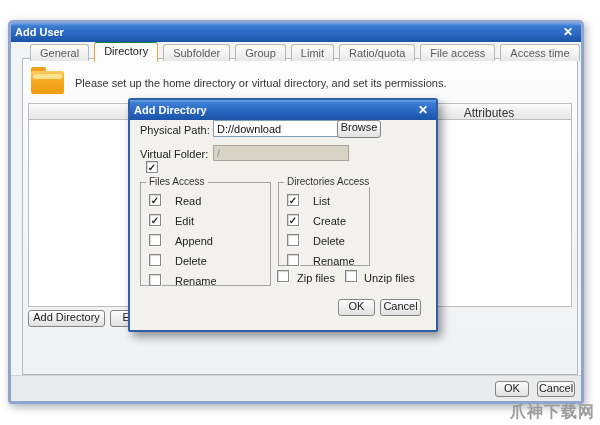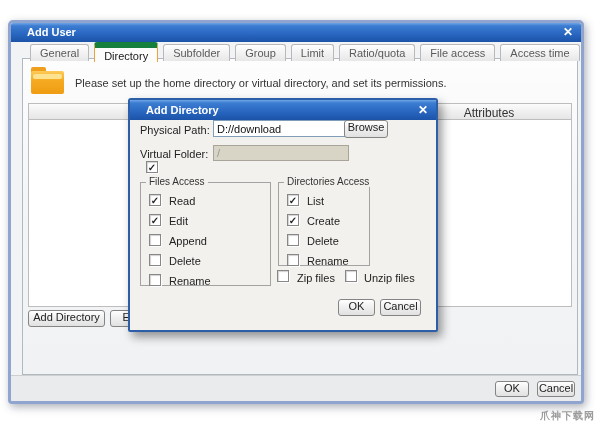--- a/index.html
+++ b/index.html
@@ -6,32 +6,32 @@
   html,body { width:600px; height:425px; background:#ffffff; overflow:hidden;
     font-family:"Liberation Sans", sans-serif; }
   .page { position:relative; width:600px; height:425px; }
 
   
   .window { position:absolute; left:8px; top:20px; width:576px; height:384px;
     background:#f2f3f5; border:3px solid #8fa4ce; border-radius:5px 5px 4px 4px;
     box-shadow:2px 3px 8px rgba(70,80,100,.45); }
   .titlebar { position:relative; height:19px; border-radius:2px 2px 0 0;
     background:linear-gradient(#6ea6e6 0%, #3c7cd1 15%, #2a68c2 55%, #1b53a8 100%);
-    color:#fff; font-size:11px; font-weight:bold; padding:3px 16px 0; }
+    color:#fff; font-size:11px; font-weight:bold; padding:3px 4px 0; }
   .titlebar .close { position:absolute; right:8px; top:2px; font-size:12px;
     font-weight:bold; color:#fff; cursor:default; }
 
   
   .tabs { position:absolute; left:19px; top:18px; height:20px; display:flex;
     gap:5px; align-items:flex-end; z-index:3; }
   .tab { height:17px; padding:2px 9px 0; font-size:11px; color:#5a5a5a;
     background:linear-gradient(#fefefe,#e7e7e7); border:1px solid #b9b9b9;
     border-bottom:none; border-radius:3px 3px 0 0; white-space:nowrap; }
   .tab.active { height:20px; padding-top:2px; background:#fcfcfd; color:#1a1a1a;
-    border:1px solid #eda23a; border-top:6px solid #15803d; border-bottom:none;
+    border:1px solid #eda23a; border-top:1px solid #15803d; border-bottom:none;
     margin-bottom:-1px; }
 
   
   .panel { position:absolute; left:11px; top:35px; width:556px; height:317px;
     background:linear-gradient(#fdfdfe, #f4f5f7 45%, #f1f2f4);
     border:1px solid #b0b8c2; }
 
   
   .folder { position:absolute; left:8px; top:8px; width:33px; height:27px; }
   .folder .f-tab { position:absolute; left:0; top:0; width:15px; height:7px;
@@ -72,44 +72,44 @@
     background:#f2f1ee; border:2px solid #2d5fa9; border-radius:3px 3px 2px 2px;
     box-shadow:4px 5px 10px rgba(0,0,0,.40); z-index:10; }
   .modal .titlebar { height:20px; border-radius:1px 1px 0 0; padding-top:4px; }
   .modal .titlebar .close { top:3px; }
 
   .m-label { position:absolute; font-size:11px; color:#222; }
   .m-input { position:absolute; left:83px; width:136px; height:17px;
     border:1px solid #7f9db9; background:#fff; font-size:11px; padding:1px 3px;
     font-family:"Liberation Sans", sans-serif; color:#111; }
   .m-input.disabled { background:#d8d4c6; border:1px solid #a8a499; color:#999; height:16px; }
-  .btn-browse { left:214px; top:20px; width:44px; height:18px; }
+  .btn-browse { left:207px; top:20px; width:44px; height:18px; }
 
   
   .cb { position:absolute; width:12px; height:12px; background:#fff;
     border:1px solid #878787; box-shadow:1px 1px 0 #fdfdfd, inset 1px 1px 1px rgba(0,0,0,.18);
     font-size:10px; line-height:11px; text-align:center; color:#1d1d1d;
     font-weight:bold; }
   .cb-label { position:absolute; font-size:11px; color:#222; white-space:nowrap; }
 
   
   .group { position:absolute; border:1px solid #a3a3a3; }
   .group .legend { position:absolute; top:-7px; left:5px; background:#f2f1ee;
     padding:0 3px; font-size:10px; color:#333; white-space:nowrap; }
   .g-files { left:10px; top:82px; width:131px; height:104px; }
   .g-dirs  { left:148px; top:82px; width:92px; height:84px; }
   .g-row { position:absolute; left:0; top:0; width:100%; height:14px; }
   .g-row .cb { left:8px; top:0; }
-  .g-row .cb-label { left:28px; top:1px;text-align:right; }
+  .g-row .cb-label { left:34px; top:1px;text-align:right; }
 
   .btn-modal-ok { left:208px; top:199px; width:37px; height:17px; }
   .btn-modal-cancel { left:250px; top:199px; width:41px; height:17px; }
 
   
-  .watermark { position:absolute; right:5px; bottom:2px; font-size:10px;
+  .watermark { position:absolute; right:5px; bottom:2px; font-size:16px;
     font-weight:bold; color:#9b9b9b; letter-spacing:1px; z-index:20; }
 </style>
 </head>
 <body>
 
 <div class="page">
 
   <div class="window">
 
     <div class="titlebar">

